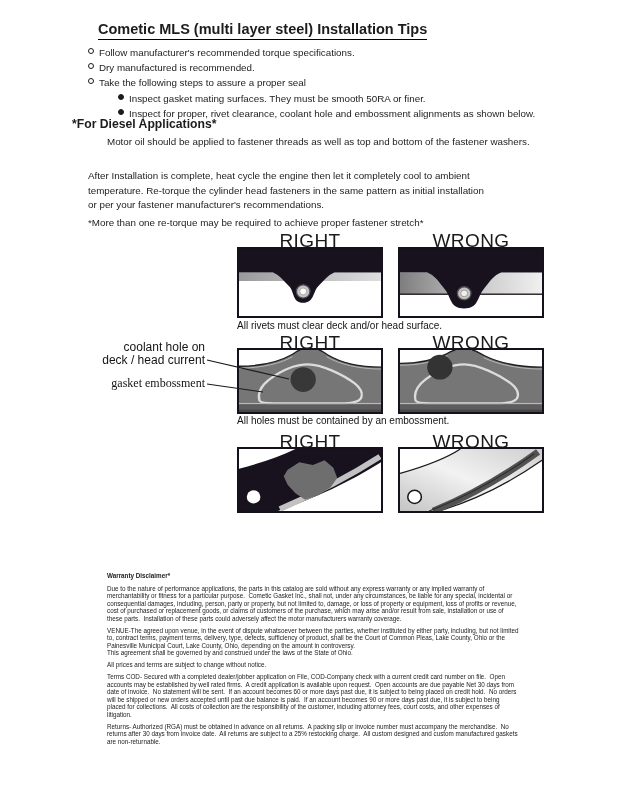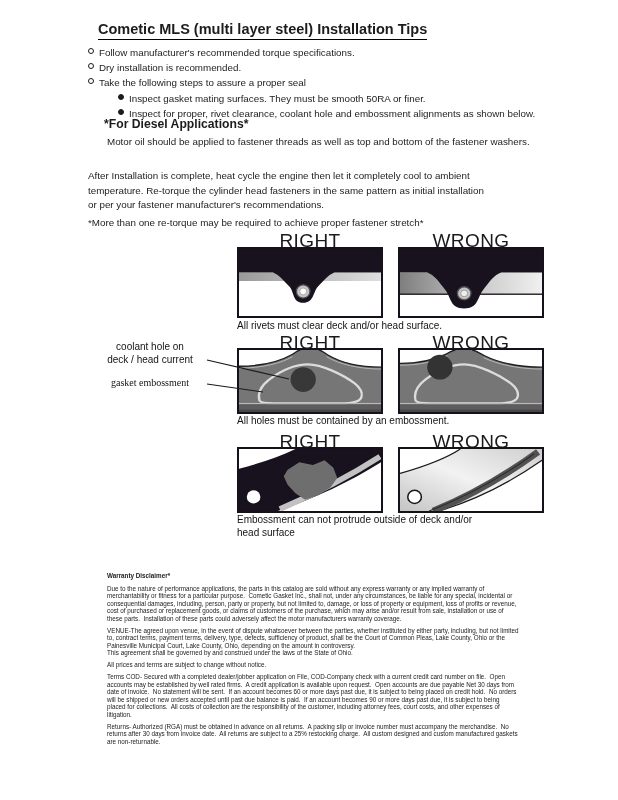--- a/index.html
+++ b/index.html
@@ -12,21 +12,21 @@
   .marker{display:inline-block;width:4px;height:4px;border-radius:50%;margin-right:5px;position:relative;top:-2px;flex:none;}
   .marker.open{border:1px solid #1c1c1c;}
   .marker.fill{background:#1c1c1c;border:1px solid #1c1c1c;}
   .sub{margin-left:30px;}
   .sec-head{font-size:12.2px;font-weight:bold;white-space:nowrap;}
   .note{font-size:9.8px;white-space:nowrap;}
   .fig-label{font-size:19px;letter-spacing:0.4px;width:146px;text-align:center;white-space:nowrap;color:#1a1a1a;}
   .figbox{width:146px;box-sizing:border-box;border:2px solid #151019;background:#fff;}
   .figbox svg{display:block;width:100%;height:100%;}
   .cap{font-size:10px;color:#141414;line-height:12.5px;}
-  .ann{font-size:10px;line-height:12.5px;text-align:center;color:#141414;}
+  .ann{font-size:12px;line-height:12.5px;text-align:right;color:#141414;}
   .legal{width:412px;font-size:6.3px;line-height:7.5px;color:#222;}
   .legal p{margin:0 0 4.5px 0;white-space:pre-wrap;}
   .legal .lh{font-weight:bold;margin:0 0 5px 0;}
   .footer-code{font-size:13px;letter-spacing:0.3px;color:#4c1d95;white-space:nowrap;}
   .leader{pointer-events:none;}
 </style>
 </head>
 <body>
 
 <div class="page">
@@ -35,37 +35,37 @@
     <span class="title">Cometic MLS (multi layer steel) Installation Tips</span>
   </div>
 
   <div class="abs" style="left:88px;top:45px;">
     <div class="bullet-row">
       <span class="marker open"></span>
       <span>Follow manufacturer's recommended torque specifications.</span>
     </div>
     <div class="bullet-row">
       <span class="marker open"></span>
-      <span>Dry installation is recommended.</span>
+      <span>Dry manufactured is recommended.</span>
     </div>
     <div class="bullet-row">
       <span class="marker open"></span>
       <span>Take the following steps to assure a proper seal</span>
     </div>
     <div class="bullet-row sub">
       <span class="marker fill"></span>
       <span>Inspect gasket mating surfaces.  They must be smooth 50RA or finer.</span>
     </div>
     <div class="bullet-row sub">
       <span class="marker fill"></span>
       <span>Inspect for proper, rivet clearance, coolant hole and embossment alignments as shown below.</span>
     </div>
   </div>
 
-  <div class="abs sec-head" style="left:104px;top:117px;">*For Diesel Applications*</div>
+  <div class="abs sec-head" style="left:72px;top:117px;">*For Diesel Applications*</div>
 
   <div class="abs" style="left:88px;top:135px;margin-left:19px;">
     <div class="body-line">Motor oil should be applied to fastener threads as well as top and bottom of the fastener washers.</div>
   </div>
 
   <div class="abs note" style="left:88px;top:217px;">*More than one re-torque may be required to achieve proper fastener stretch*</div>
 
   <div class="abs" style="left:88px;top:169px;">
     <div class="body-line">After Installation is complete, heat cycle the engine then let it completely cool to ambient</div>
     <div class="body-line">temperature. Re-torque the cylinder head fasteners in the same pattern as initial installation</div>
@@ -186,21 +186,20 @@
       <rect width="146" height="66" fill="#fff"></rect>
       <path d="M0,26 C24,19 46,11 62,0 H146 V12 C110,38 76,55 40,66 H0 Z" fill="url(#g3w)"></path>
       <path d="M0,26 C24,19 46,11 62,0" stroke="#1a1a1a" stroke-width="1.3" fill="none"></path>
       <path d="M40,66 C76,55 110,38 146,12" stroke="#1a1a1a" stroke-width="1.3" fill="none"></path>
       <path d="M34,66 C72,50 106,30 142,3" stroke="#525252" stroke-width="7" fill="none"></path>
       <path d="M30,66 C68,51 102,32 138,5" stroke="#2e2e2e" stroke-width="1.2" fill="none"></path>
       <circle cx="15" cy="51" r="7" fill="#ffffff" stroke="#1a1a1a" stroke-width="1.6"></circle>
     </svg>
   </div>
 
-  <div class="abs cap" style="left:237px;top:514px;width:248px;">Embossment can not protrude outside of deck and/or head surface</div>
 
   <div class="abs legal" style="left:107px;top:572px;">
     <p class="lh">Warranty Disclaimer*</p>
     <p>Due to the nature of performance applications, the parts in this catalog are sold without any express warranty or any implied warranty of merchantability or fitness for a particular purpose.  Cometic Gasket Inc., shall not, under any circumstances, be liable for any special, incidental or consequential damages, including, person, party or property, but not limited to, damage, or loss of property or equipment, loss of profits or revenue, cost of purchased or replacement goods, or claims of customers of the purchase, which may arise and/or result from sale, installation or use of these parts.  Installation of these parts could adversely affect the motor manufacturers warranty coverage.</p>
     <p>VENUE-The agreed upon venue, in the event of dispute whatsoever between the parties, whether instituted by either party, including, but not limited to, contract terms, payment terms, delivery, type, defects, sufficiency of product, shall be the Court of Common Pleas, Lake County, Ohio or the Painesville Municipal Court, Lake County, Ohio, depending on the amount in controversy.
 This agreement shall be governed by and construed under the laws of the State of Ohio.</p>
     <p>All prices and terms are subject to change without notice.</p>
     <p>Terms COD- Secured with a completed dealer/jobber application on File, COD-Company check with a current credit card number on file.  Open accounts may be established by well rated firms.  A credit application is available upon request.  Open accounts are due payable Net 30 days from date of invoice.  No statement will be sent.  If an account becomes 60 or more days past due, it is subject to being placed on credit hold.  No orders will be shipped or new orders accepted until past due balance is paid.  If an account becomes 90 or more days past due, it is subject to being placed for collections.  All costs of collection are the responsibility of the customer, including attorney fees, court costs, and other expenses of litigation.</p>
     <p>Returns- Authorized (RGA) must be obtained in advance on all returns.  A packing slip or invoice number must accompany the merchandise.  No returns after 30 days from invoice date.  All returns are subject to a 25% restocking charge.  All custom designed and custom manufactured gaskets are non-returnable.</p>
     <p>Only catalog parts are returnable.

